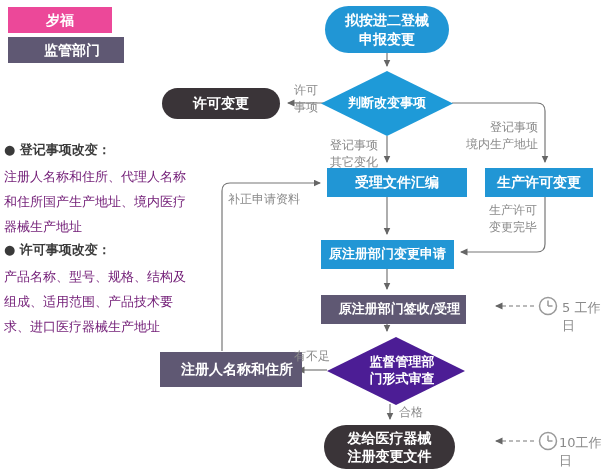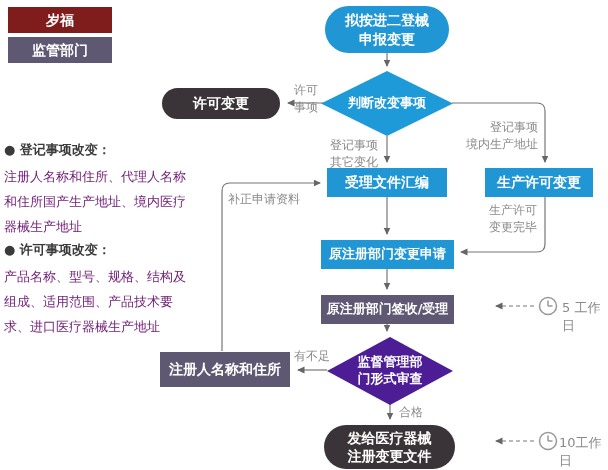--- a/index.html
+++ b/index.html
@@ -5,22 +5,22 @@
   html,body{margin:0;padding:0;background:#fff;}
   #stage{
     position:relative;width:608px;height:470px;background:#fff;overflow:hidden;
     font-family:"DejaVu Sans","Liberation Sans",sans-serif;
   }
   .node{
     position:absolute;display:flex;align-items:center;justify-content:center;
     color:#fff;font-weight:bold;text-align:center;white-space:pre-line;line-height:1.3;
   }
   .blue{background:#2196d5;}
-  .bluelt{background:#7f1d1d;}
-  .purple{background:#5f5873;}
+  .bluelt{background:#ec4899;}
+  .purple{background:#5f5873;padding-left:12px;}
   .dark{background:#3a3438;}
   .pill{border-radius:24px;}
   .diamond{clip-path:polygon(50% 0,100% 50%,50% 100%,0 50%);}
   .lbl{
     position:absolute;color:#8a8a8a;font-size:12px;line-height:17px;
     white-space:pre-line;
   }
   .note-h{position:absolute;color:#3a3a3a;font-size:13px;font-weight:bold;}
   .note-b{position:absolute;color:#701a75;font-size:13px;line-height:25px;white-space:pre-line;}
   svg.layer{position:absolute;left:0;top:0;}
@@ -57,21 +57,21 @@
   <div class="node bluelt" style="left:8px;top:7px;width:104px;height:26px;font-size:14px;">岁福</div>
   <div class="node purple" style="left:8px;top:37px;width:104px;height:26px;font-size:14px;">监管部门</div>
 
   <div class="node blue pill" style="left:325px;top:6px;width:124px;height:47px;font-size:14px;">拟按进二登械
 申报变更</div>
 
   <div class="node blue diamond" style="left:321px;top:71px;width:132px;height:65px;font-size:13px;background:#1e9ad8;">判断改变事项</div>
 
   <div class="node dark pill" style="left:162px;top:88px;width:118px;height:31px;font-size:14px;">许可变更</div>
 
-  <div class="node blue" style="left:327px;top:168px;width:120px;height:29px;font-size:14px;">受理文件汇编</div>
+  <div class="node blue" style="left:327px;top:168px;width:140px;height:29px;font-size:14px;">受理文件汇编</div>
 
   <div class="node blue" style="left:485px;top:168px;width:108px;height:29px;font-size:14px;">生产许可变更</div>
 
   <div class="node blue" style="left:321px;top:240px;width:133px;height:29px;font-size:13px;">原注册部门变更申请</div>
 
   <div class="node purple" style="left:321px;top:295px;width:133px;height:29px;font-size:13px;">原注册部门签收/受理</div>
 
   <div class="node purple diamond" style="left:327px;top:337px;width:126px;height:68px;font-size:13px;background:#4c1d95;">监督管理部
 门形式审查</div>
 

